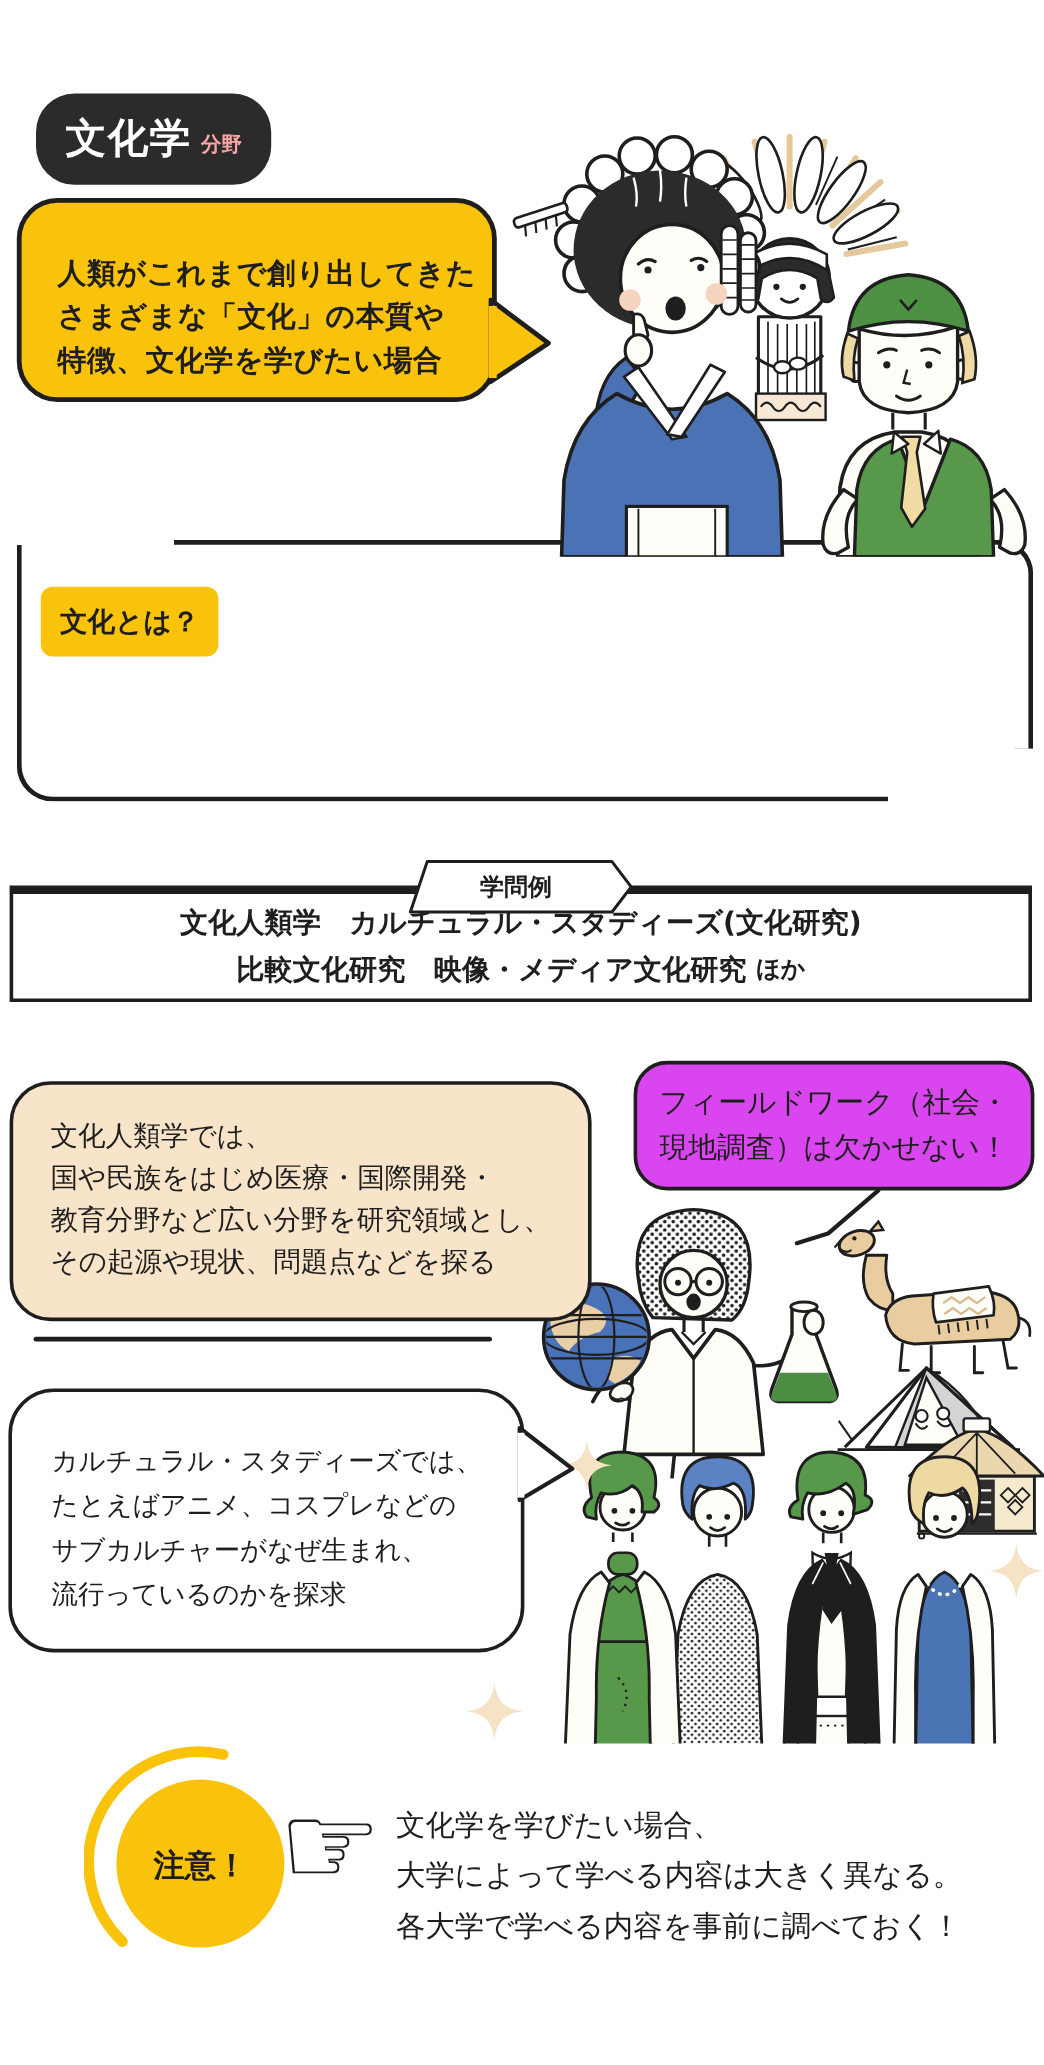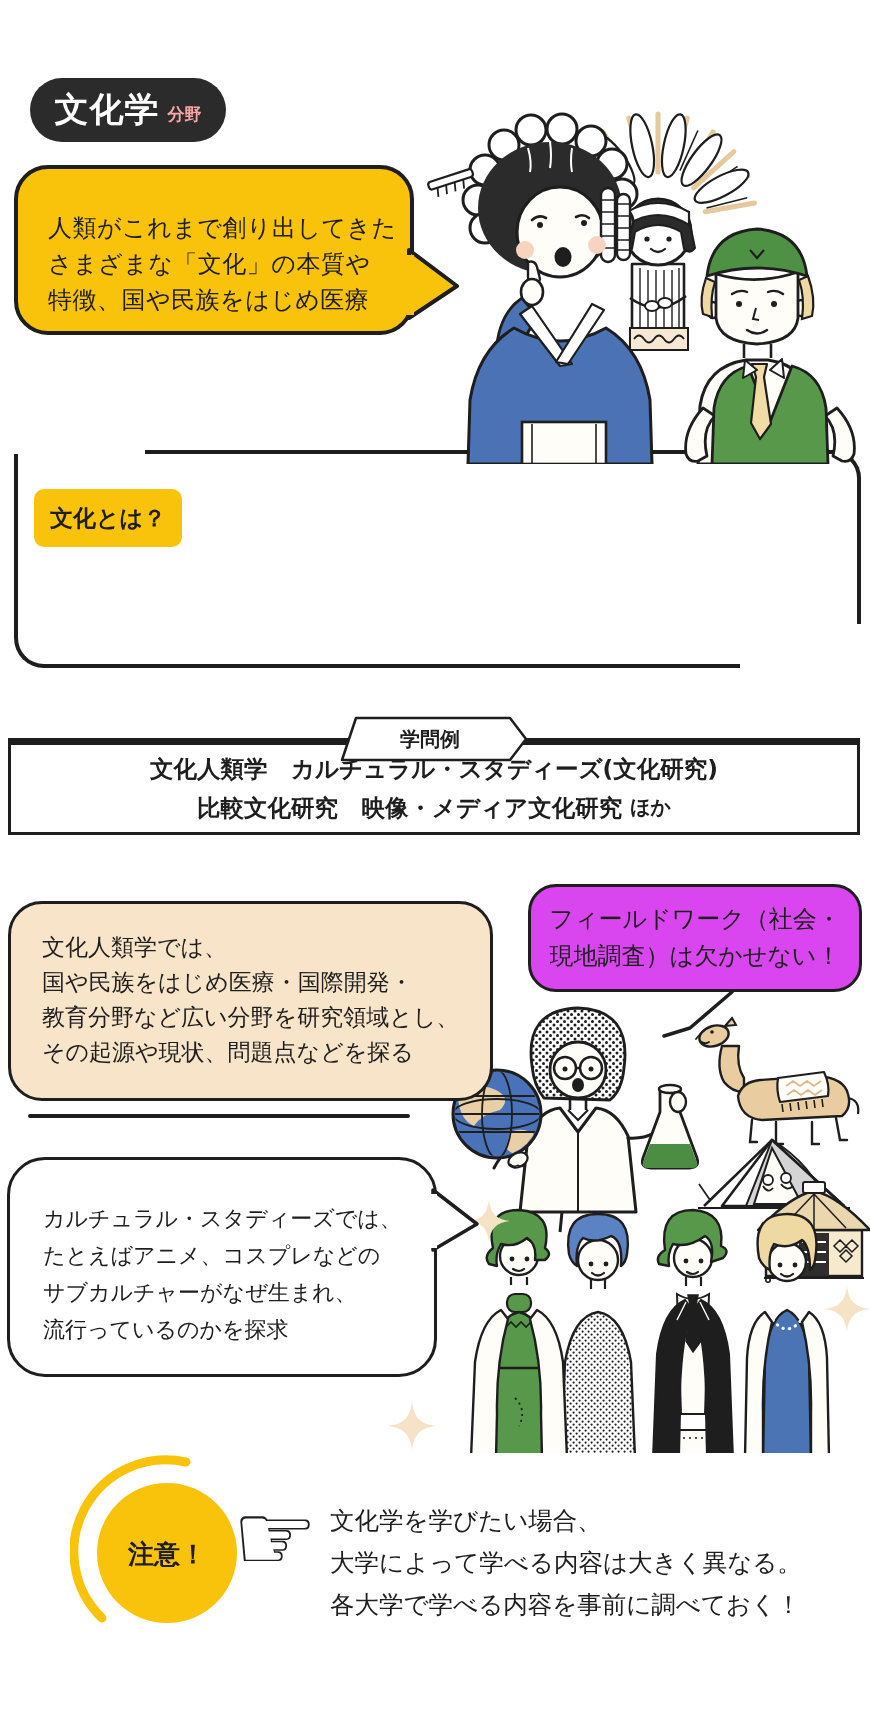--- a/index.html
+++ b/index.html
@@ -1,30 +1,30 @@
 <!DOCTYPE html>
 <html><head>
 <meta charset="utf-8">
 <style>
   html,body{margin:0;padding:0;background:#ffffff;}
   body{font-family:"DejaVu Sans","Liberation Sans",sans-serif;color:#1E1E1E;}
   .canvas{position:relative;width:870px;height:1721px;background:#ffffff;overflow:hidden;margin:0 auto;}
   .abs{position:absolute;}
 
   
-  .field-badge{left:30px;top:78px;width:196px;height:64px;background:#2B2B2B;border-radius:32px;
+  .field-badge{left:30px;top:78px;width:196px;height:76px;background:#2B2B2B;border-radius:32px;
     display:flex;align-items:center;justify-content:center;gap:8px;z-index:2;}
   .field-badge .t{color:#fff;font-size:34px;font-weight:700;letter-spacing:1px;}
   .field-badge .s{color:#fca5a5;font-size:17px;font-weight:600;margin-top:8px;}
 
   
   .intro-bubble{left:14px;top:165px;width:400px;height:170px;background:#F9C30B;border:4px solid #1E1E1E;
     border-radius:34px;box-sizing:border-box;z-index:2;}
   .intro-text{left:48px;top:210px;width:360px;z-index:3;}
-  .intro-text div{font-size:24px;line-height:36px;font-weight:400;letter-spacing:0.5px;}
+  .intro-text div{font-size:24px;line-height:36px;font-weight:700;letter-spacing:0.5px;}
   .intro-tail{left:407px;top:248px;z-index:4;}
 
   
   .qa-frame-a{left:145px;top:450px;width:712px;height:170px;border-top:4px solid #1E1E1E;
     border-right:4px solid #1E1E1E;border-top-right-radius:28px;z-index:0;}
   .qa-frame-b{left:14px;top:454px;width:722px;height:210px;border-left:4px solid #1E1E1E;
     border-bottom:4px solid #1E1E1E;border-bottom-left-radius:30px;z-index:0;}
   .qa-oval{left:12px;top:402px;width:136px;height:58px;background:#fff;border:4px solid #1E1E1E;
     border-radius:50%;display:flex;align-items:center;justify-content:center;z-index:2;box-sizing:border-box;}
   .qa-oval span{font-size:29px;font-weight:800;letter-spacing:2px;}
@@ -103,21 +103,21 @@
 
   <div class="abs field-badge">
     <span class="t">文化学</span>
     <span class="s">分野</span>
   </div>
 
   <div class="abs intro-bubble"></div>
   <div class="abs intro-text">
     <div>人類がこれまで創り出してきた</div>
     <div>さまざまな「文化」の本質や</div>
-    <div>特徴、国や民族をはじめ医療</div>
+    <div>特徴、文化学を学びたい場合</div>
   </div>
   <svg class="abs intro-tail" width="54" height="74" viewBox="0 0 54 74">
     <path d="M2,2 L50,38 L2,70 Z" fill="#F9C30B" stroke="#1E1E1E" stroke-width="4" stroke-linejoin="round"></path>
     <rect x="0" y="7" width="7" height="60" fill="#F9C30B"></rect>
   </svg>
 
   <svg class="abs illu-top" width="470" height="372" viewBox="0 0 470 372">
 
     <g>
       <g transform="translate(258,128)" stroke="#E5C89B" stroke-width="5" stroke-linecap="round">

